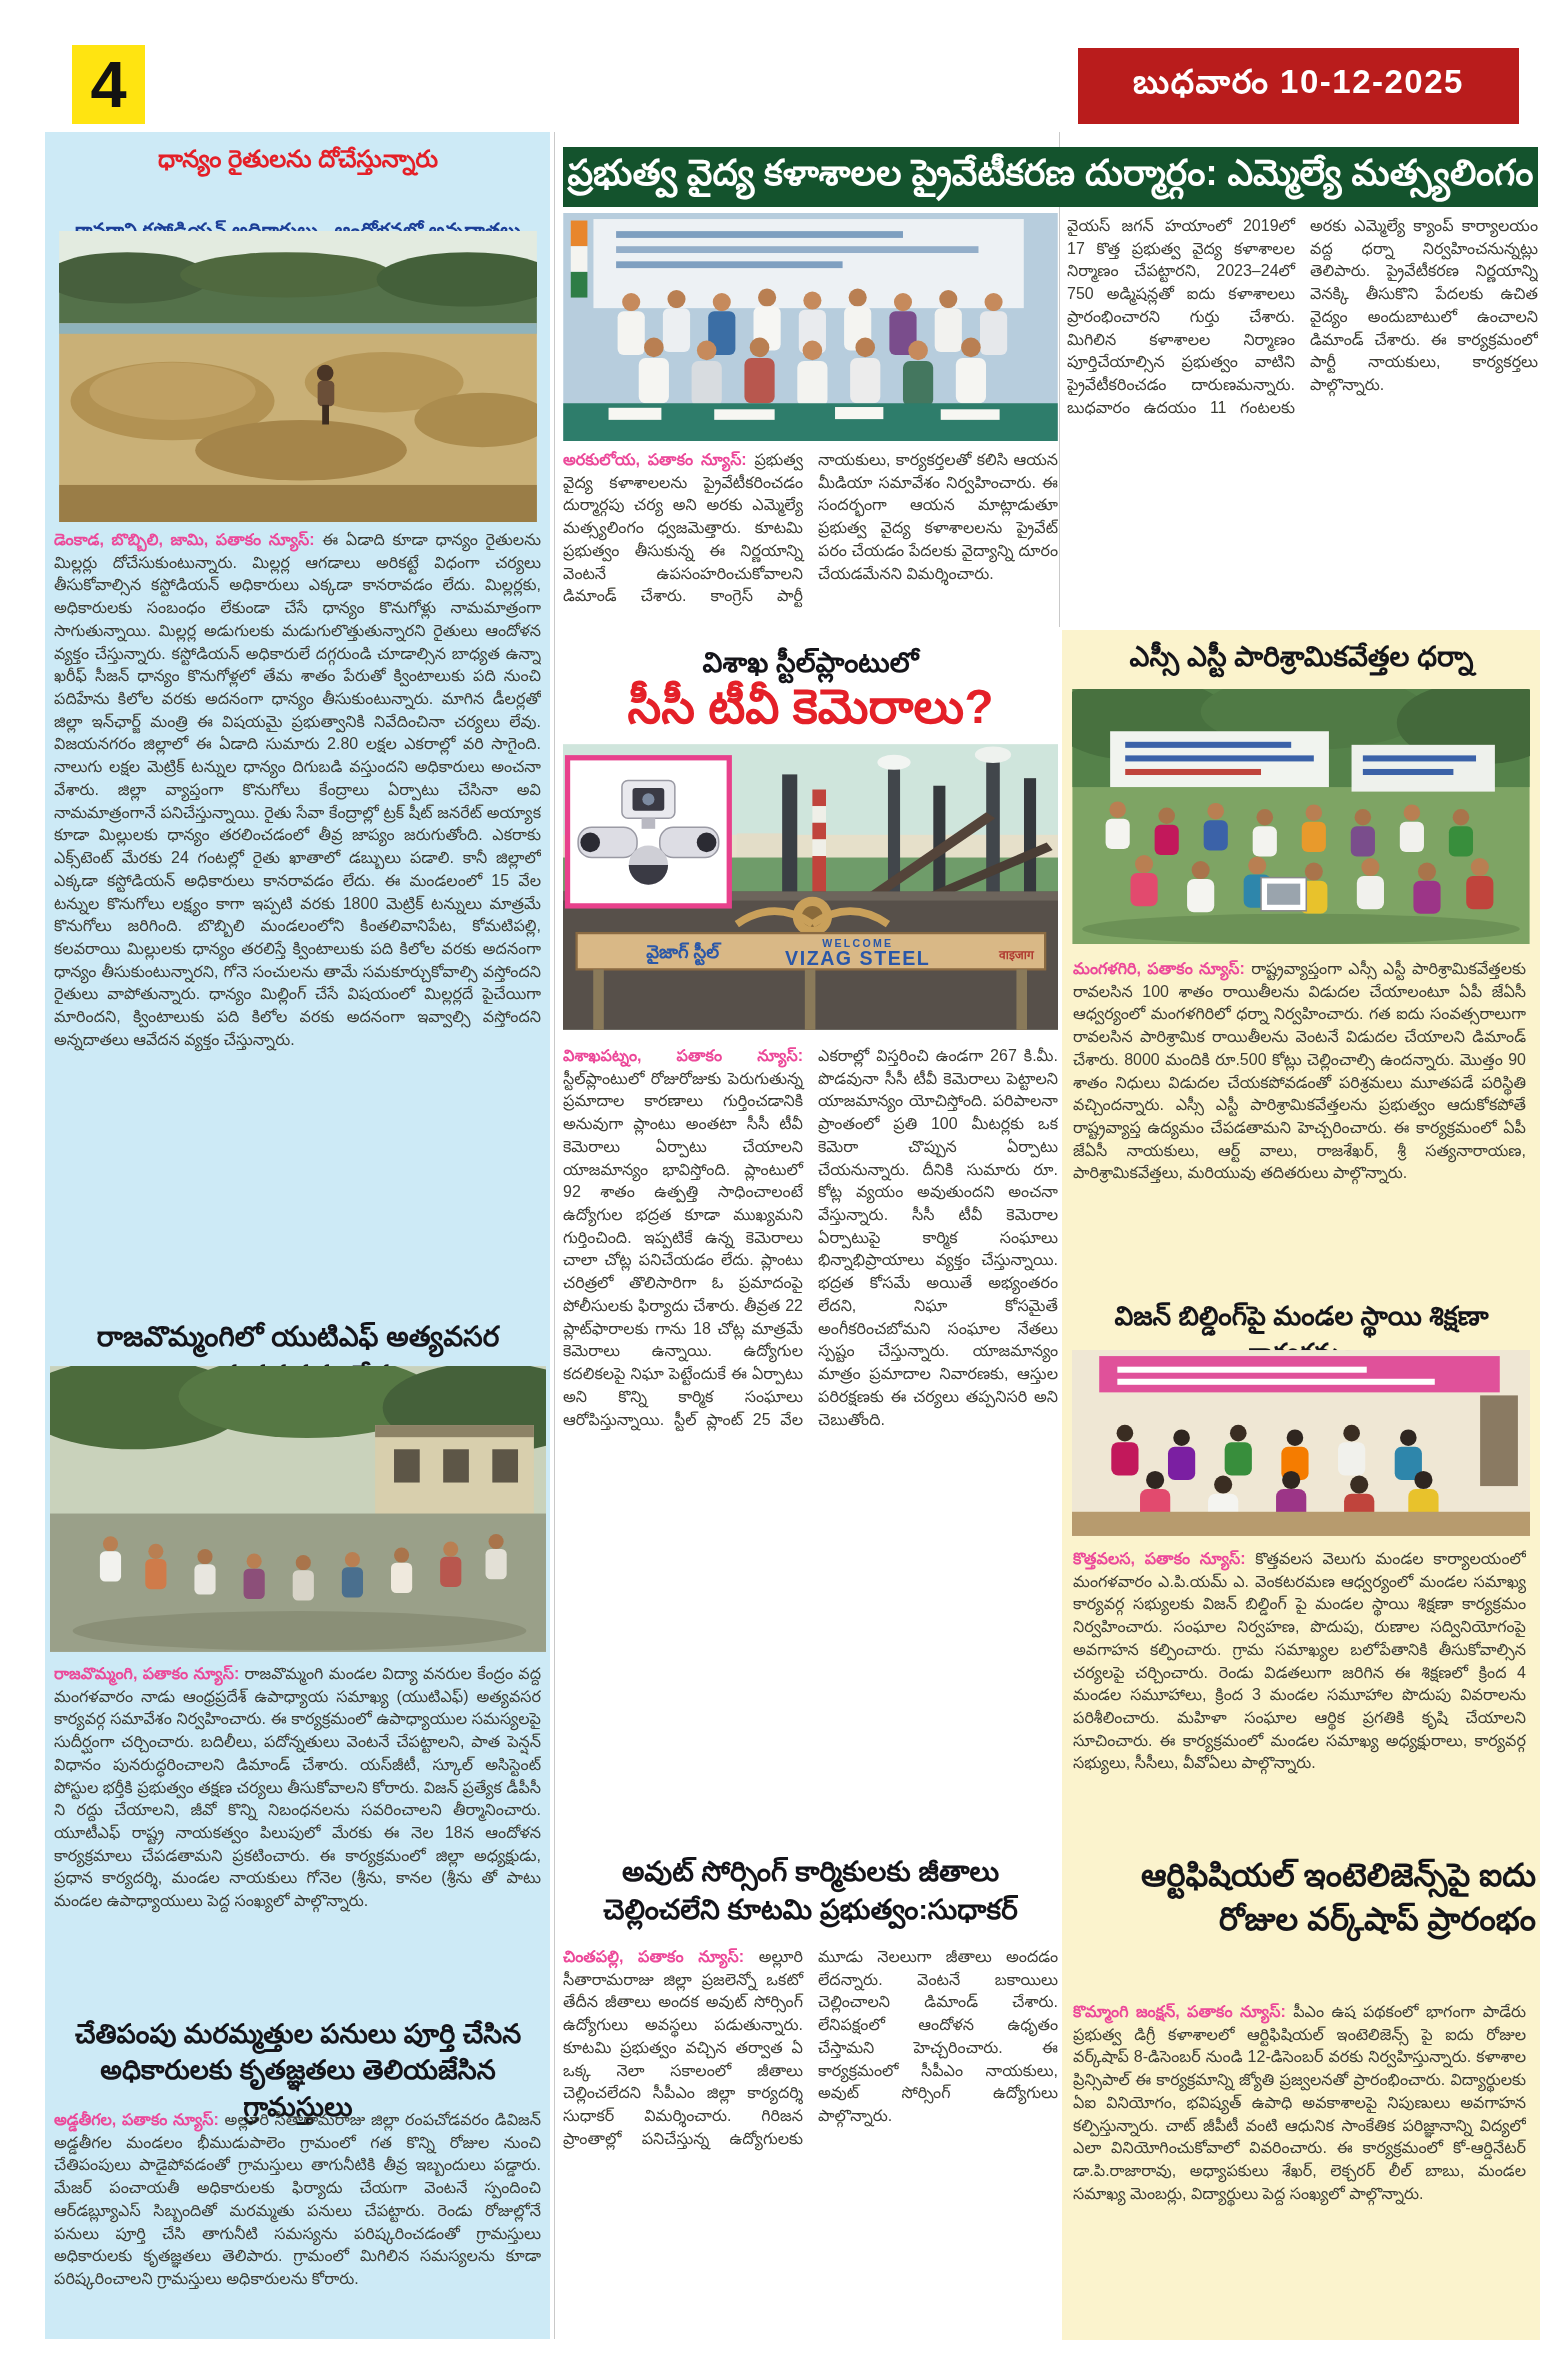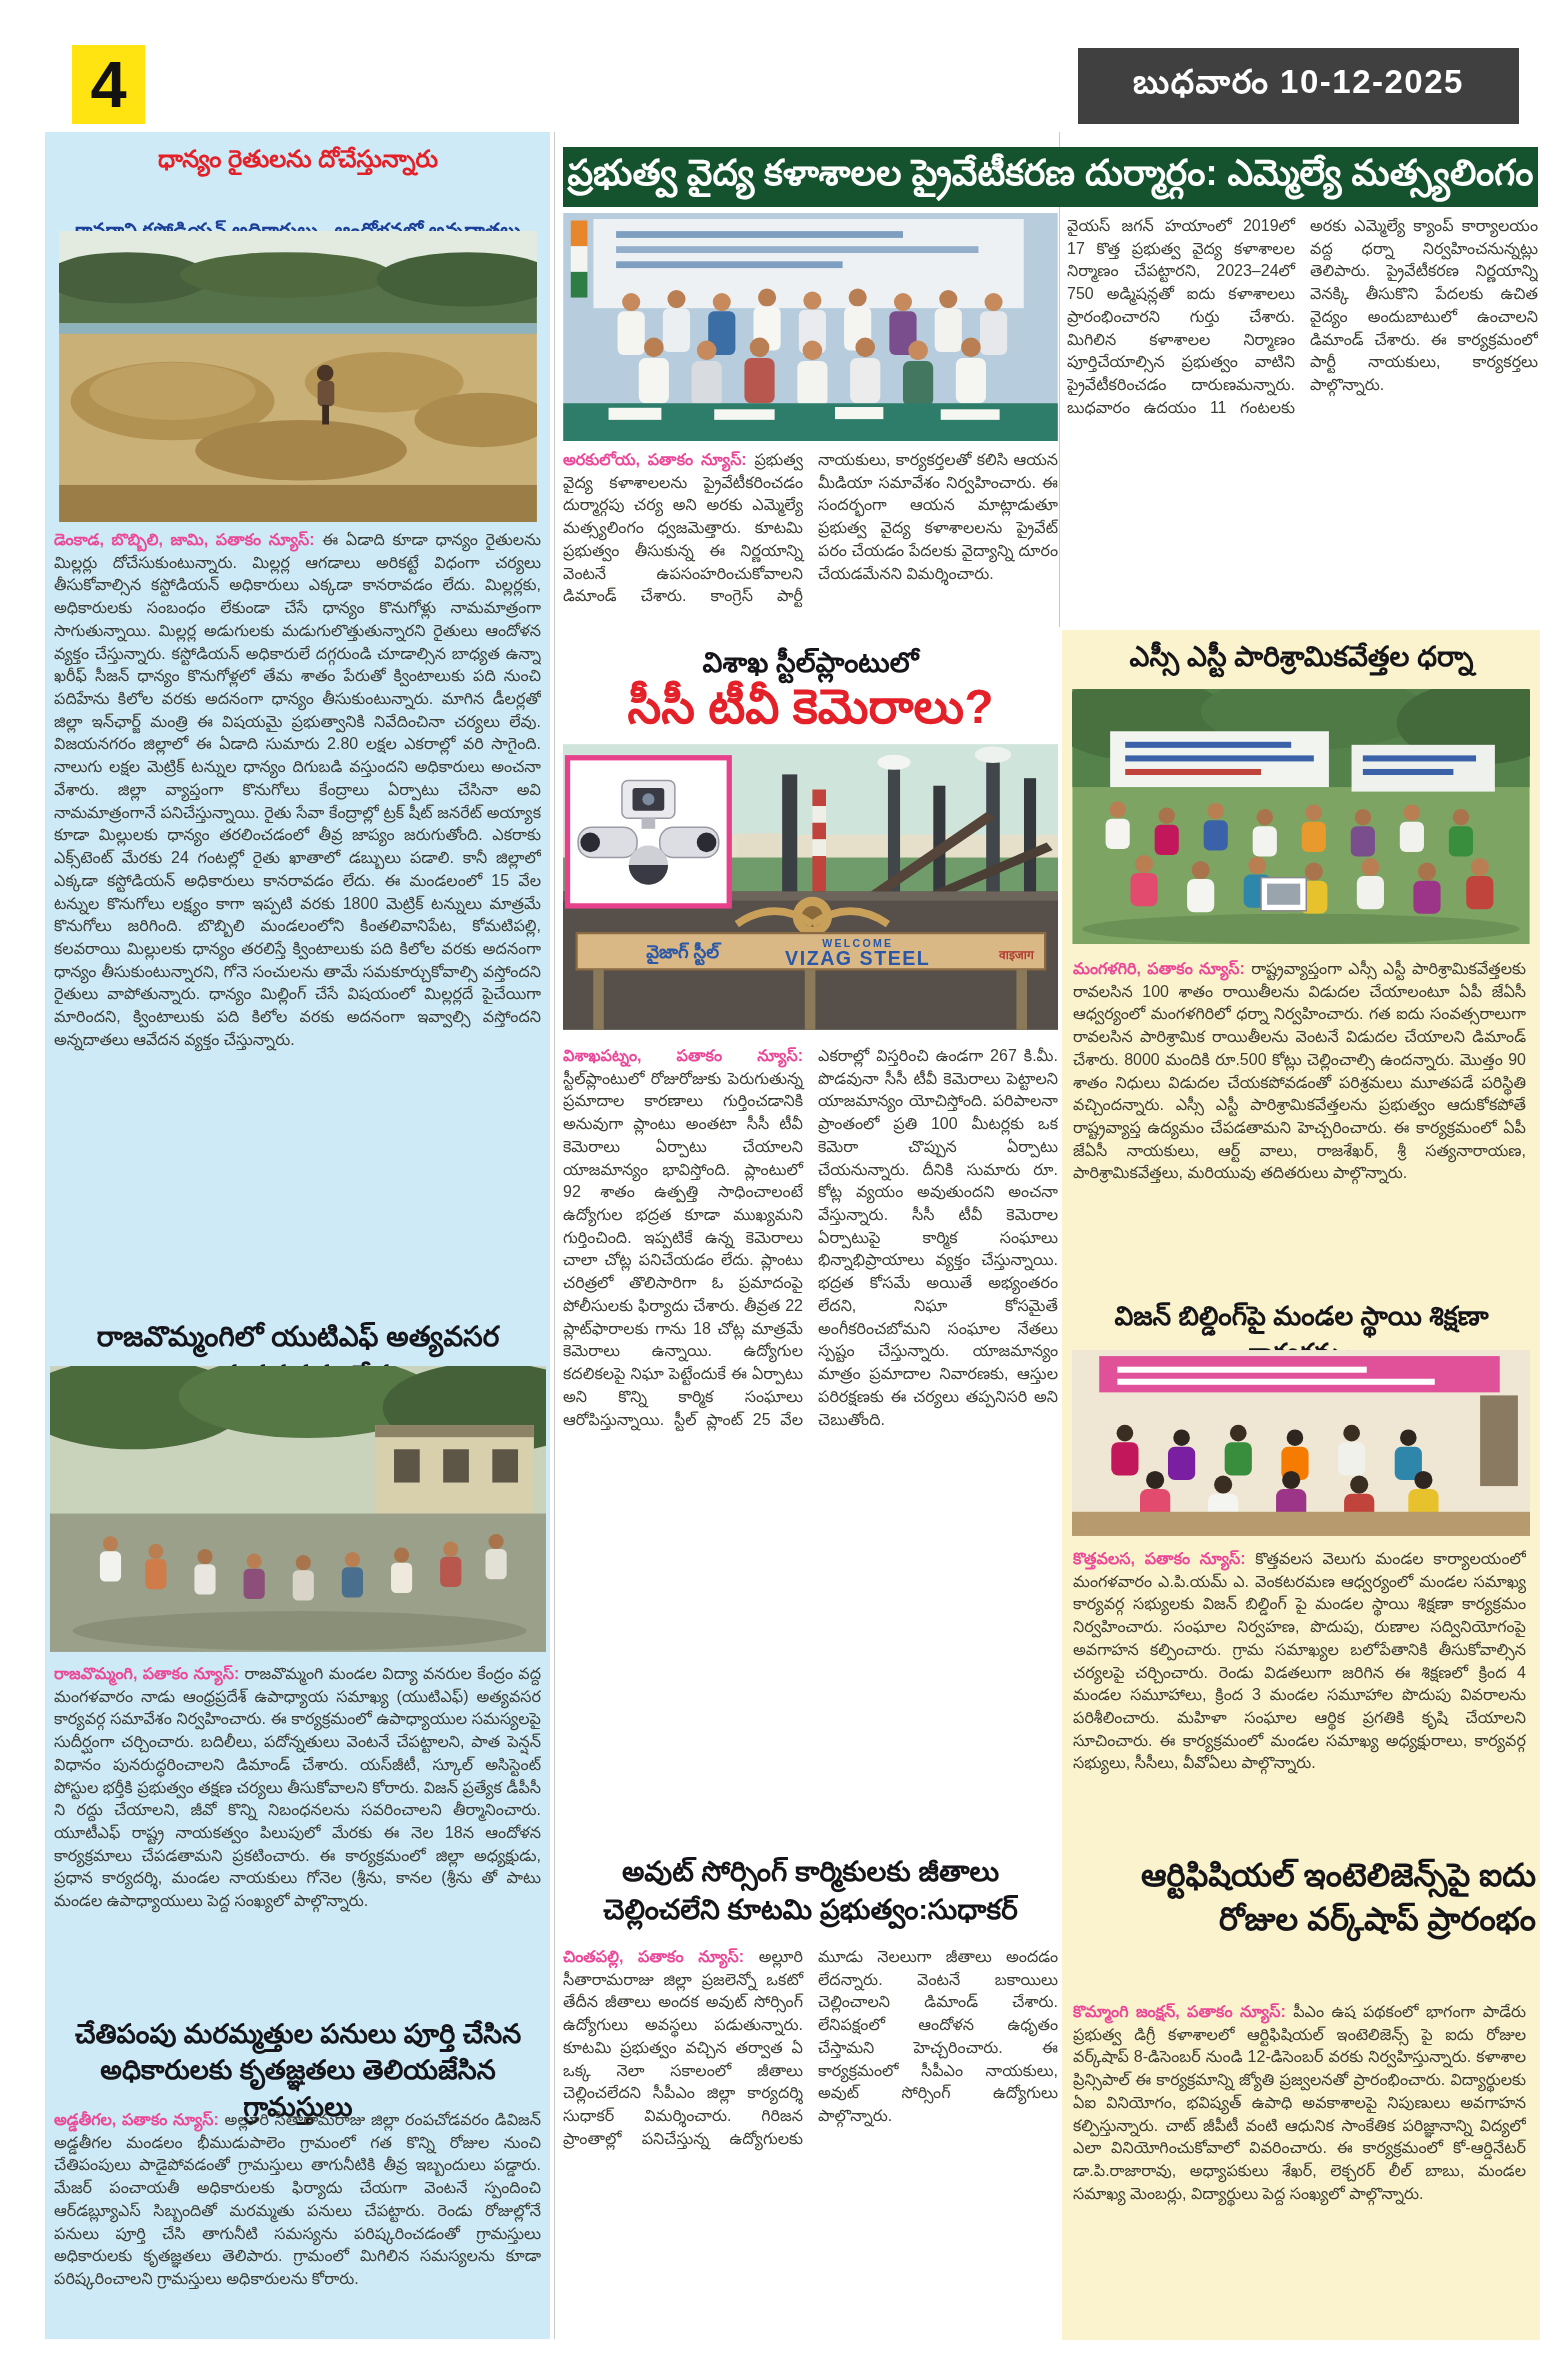--- a/index.html
+++ b/index.html
@@ -4,21 +4,21 @@
 <style>
   html,body{margin:0;padding:0;background:#ffffff;}
   body{font-family:"Liberation Sans","DejaVu Sans",sans-serif;}
   #page{position:relative;width:1562px;height:2366px;background:#ffffff;overflow:hidden;}
 
   
   .hdr-num{position:absolute;left:72px;top:45px;width:73px;height:79px;background:#ffe411;
     display:flex;align-items:center;justify-content:center;font-weight:bold;font-size:65px;color:#121212;}
   .hdr-blue{position:absolute;left:144px;top:48px;width:934px;height:76px;background:#2b3a90;
     display:flex;align-items:center;justify-content:center;color:#fff;font-weight:bold;font-size:42px;}
-  .hdr-red{position:absolute;left:1078px;top:48px;width:441px;height:76px;background:#404040;
+  .hdr-red{position:absolute;left:1078px;top:48px;width:441px;height:76px;background:#b91c1c;
     display:flex;align-items:center;justify-content:center;color:#fff;font-weight:bold;font-size:33px;letter-spacing:1.5px;}
 
   
   .left-panel{position:absolute;left:45px;top:132px;width:505px;height:2207px;background:#cdeaf6;}
   .right-panel{position:absolute;left:1062px;top:630px;width:478px;height:1710px;background:#fbf3cd;}
   .vrule{position:absolute;top:132px;width:0.8px;height:2207px;background:#c9c9c9;}
 
   
   .headline-red{color:#e42028;font-weight:bold;text-align:center;}
   .headline-blk{color:#15151a;font-weight:bold;text-align:center;}

